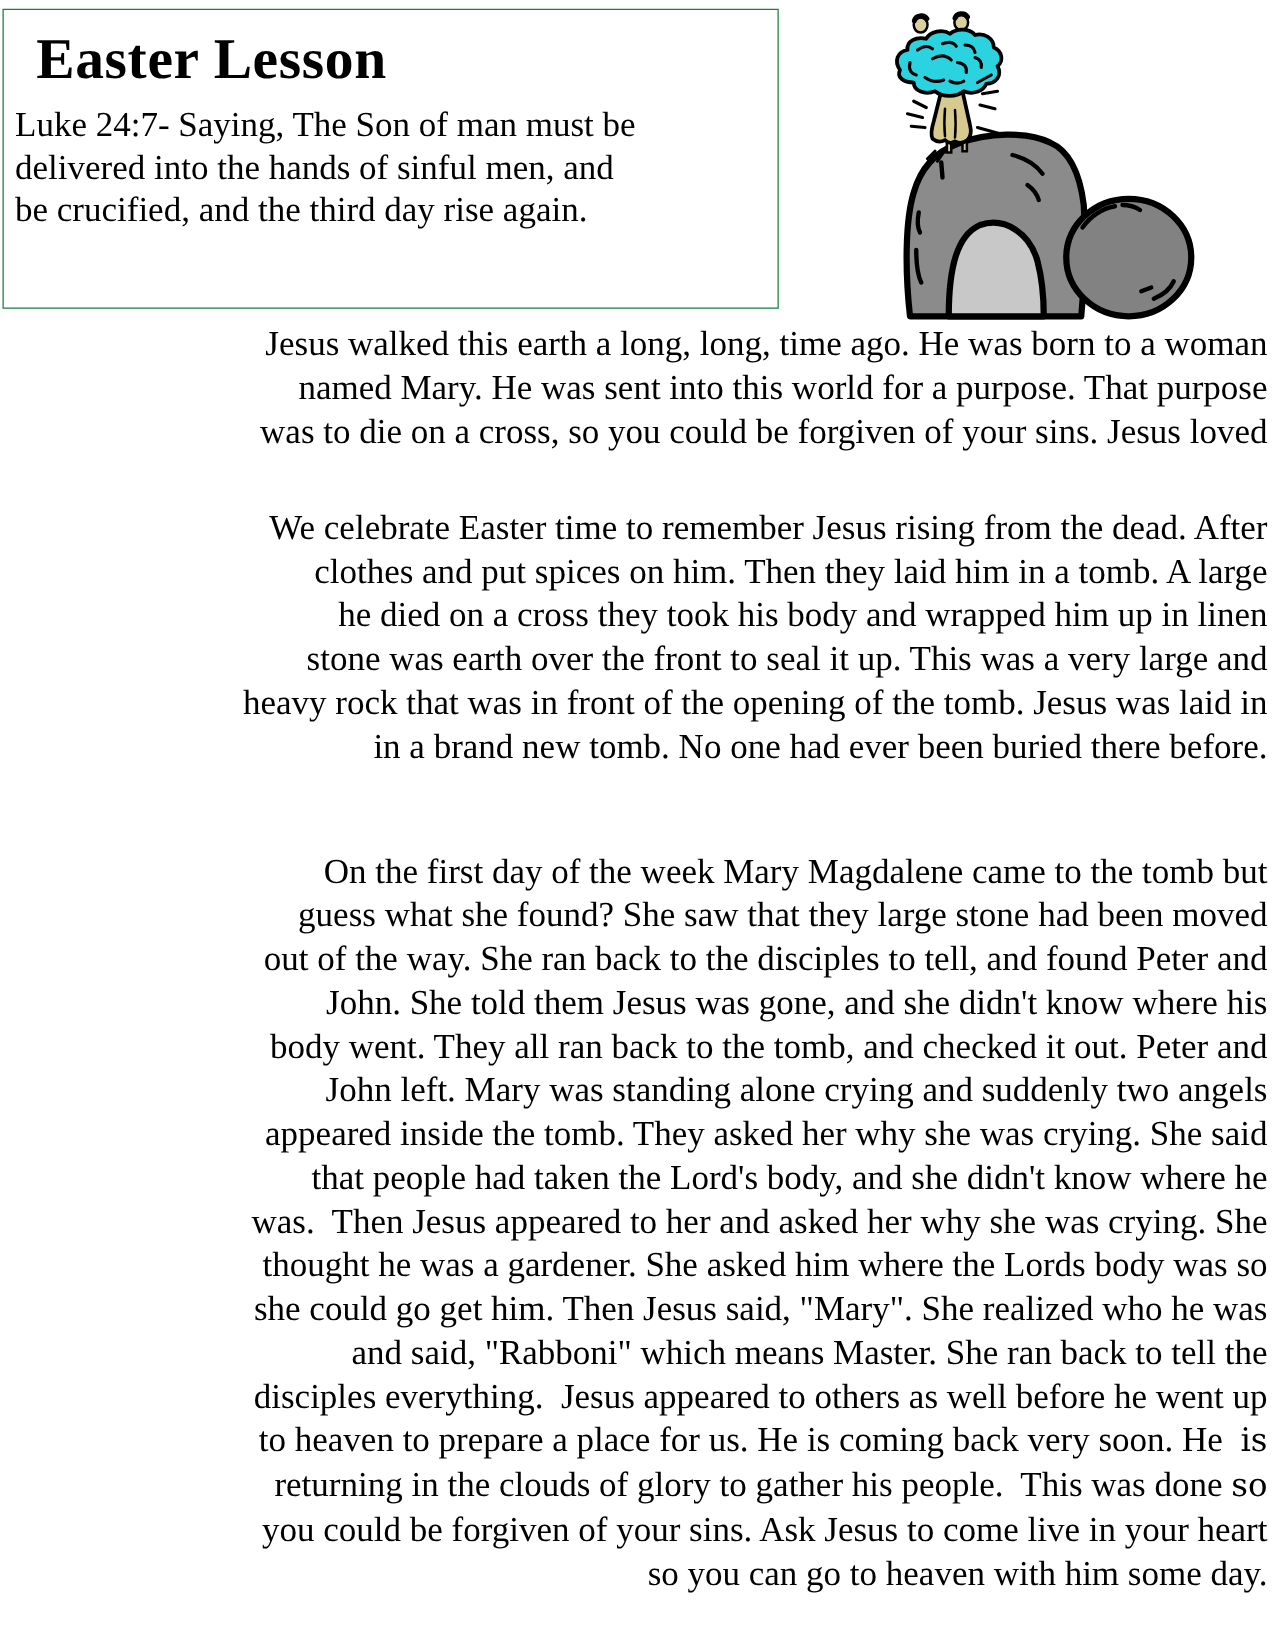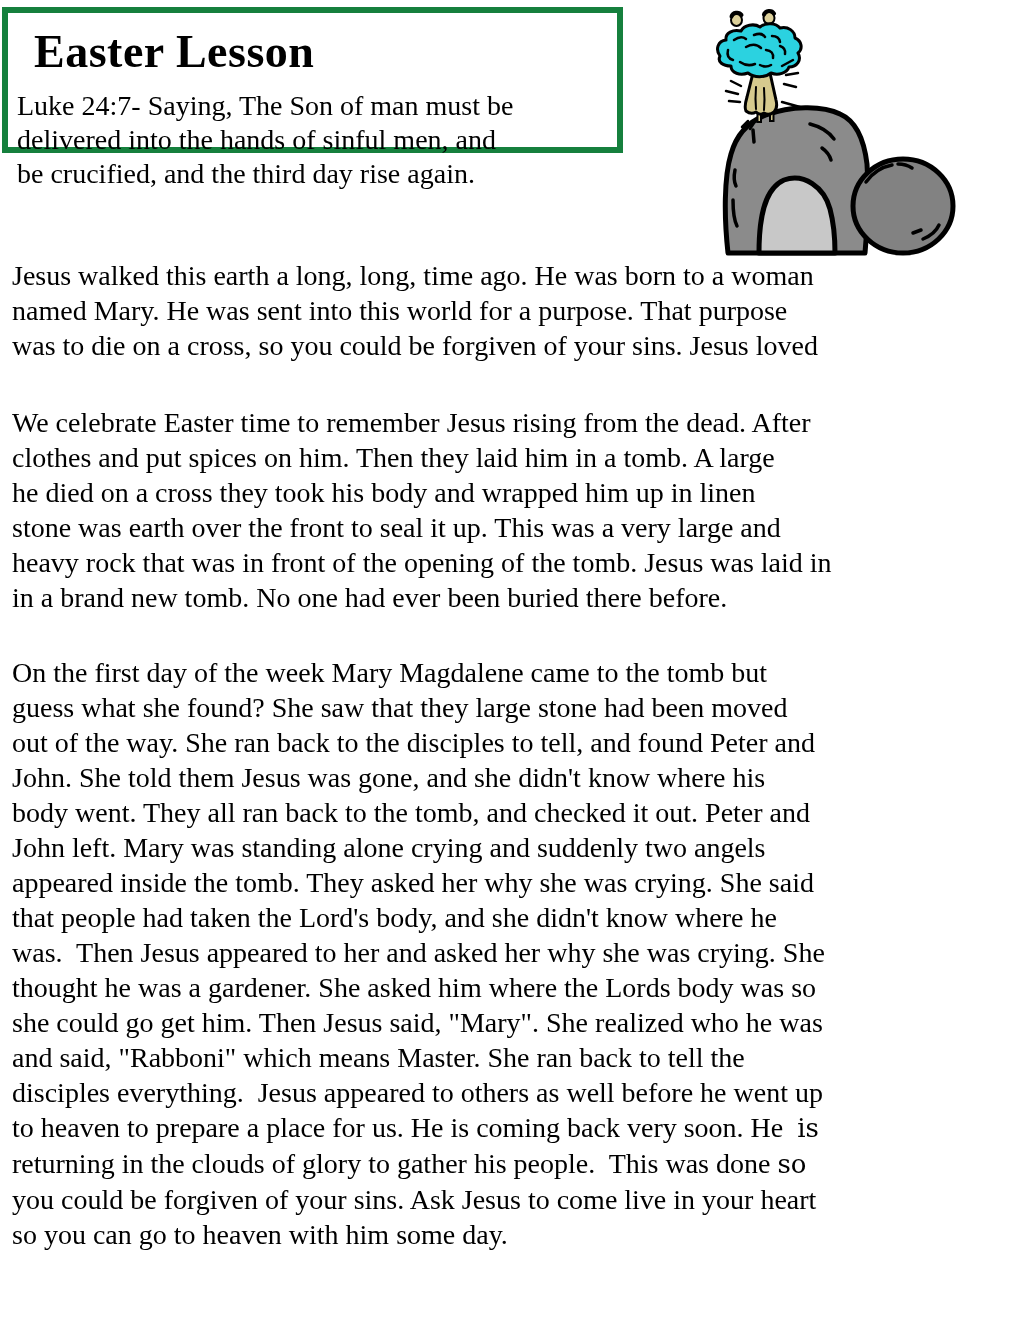--- a/index.html
+++ b/index.html
@@ -6,43 +6,43 @@
   body {
     width:1019px; height:1319px;
     font-family:"Liberation Serif", serif;
     color:#000000;
   }
   .page { position:relative; width:1019px; height:1319px; background:#ffffff; overflow:hidden; }
 
   
   .title-box {
     position:absolute; left:2px; top:7px;
-    width:621px; height:146px;
-    border:6px solid #15803d;
+    width:621px; height:240px;
+    border:1px solid #15803d;
     box-sizing:border-box;
     background:#ffffff;
   }
   .title {
     font-size:46px; line-height:50px; font-weight:bold;
     margin:14px 0 0 26px; letter-spacing:0.5px;
   }
   .verse { font-size:28px; line-height:34px; margin:12px 6px 0 9px; }
   .verse .vline { white-space:pre; }
 
   
   .illustration { position:absolute; left:698px; top:2px; width:260px; height:262px; }
 
   
   .lesson-body {
     position:absolute; left:12px; top:258px; width:1002px;
     font-size:28px; line-height:35px;
   }
   .para:nth-child(2) { margin-top:42px; }
-  .para:nth-child(3) { margin-top:40px; }
-  .line { white-space:pre; }
+  .para:nth-child(3) { margin-top:65px; }
+  .line { white-space:pre;text-align:right; }
   .altfont { font-family:"DejaVu Serif", serif; font-size:26px; }
 </style>
 </head>
 <body>
 
 <div class="page">
 
   <div class="title-box">
     <div class="title">Easter Lesson</div>
     <div class="verse">

